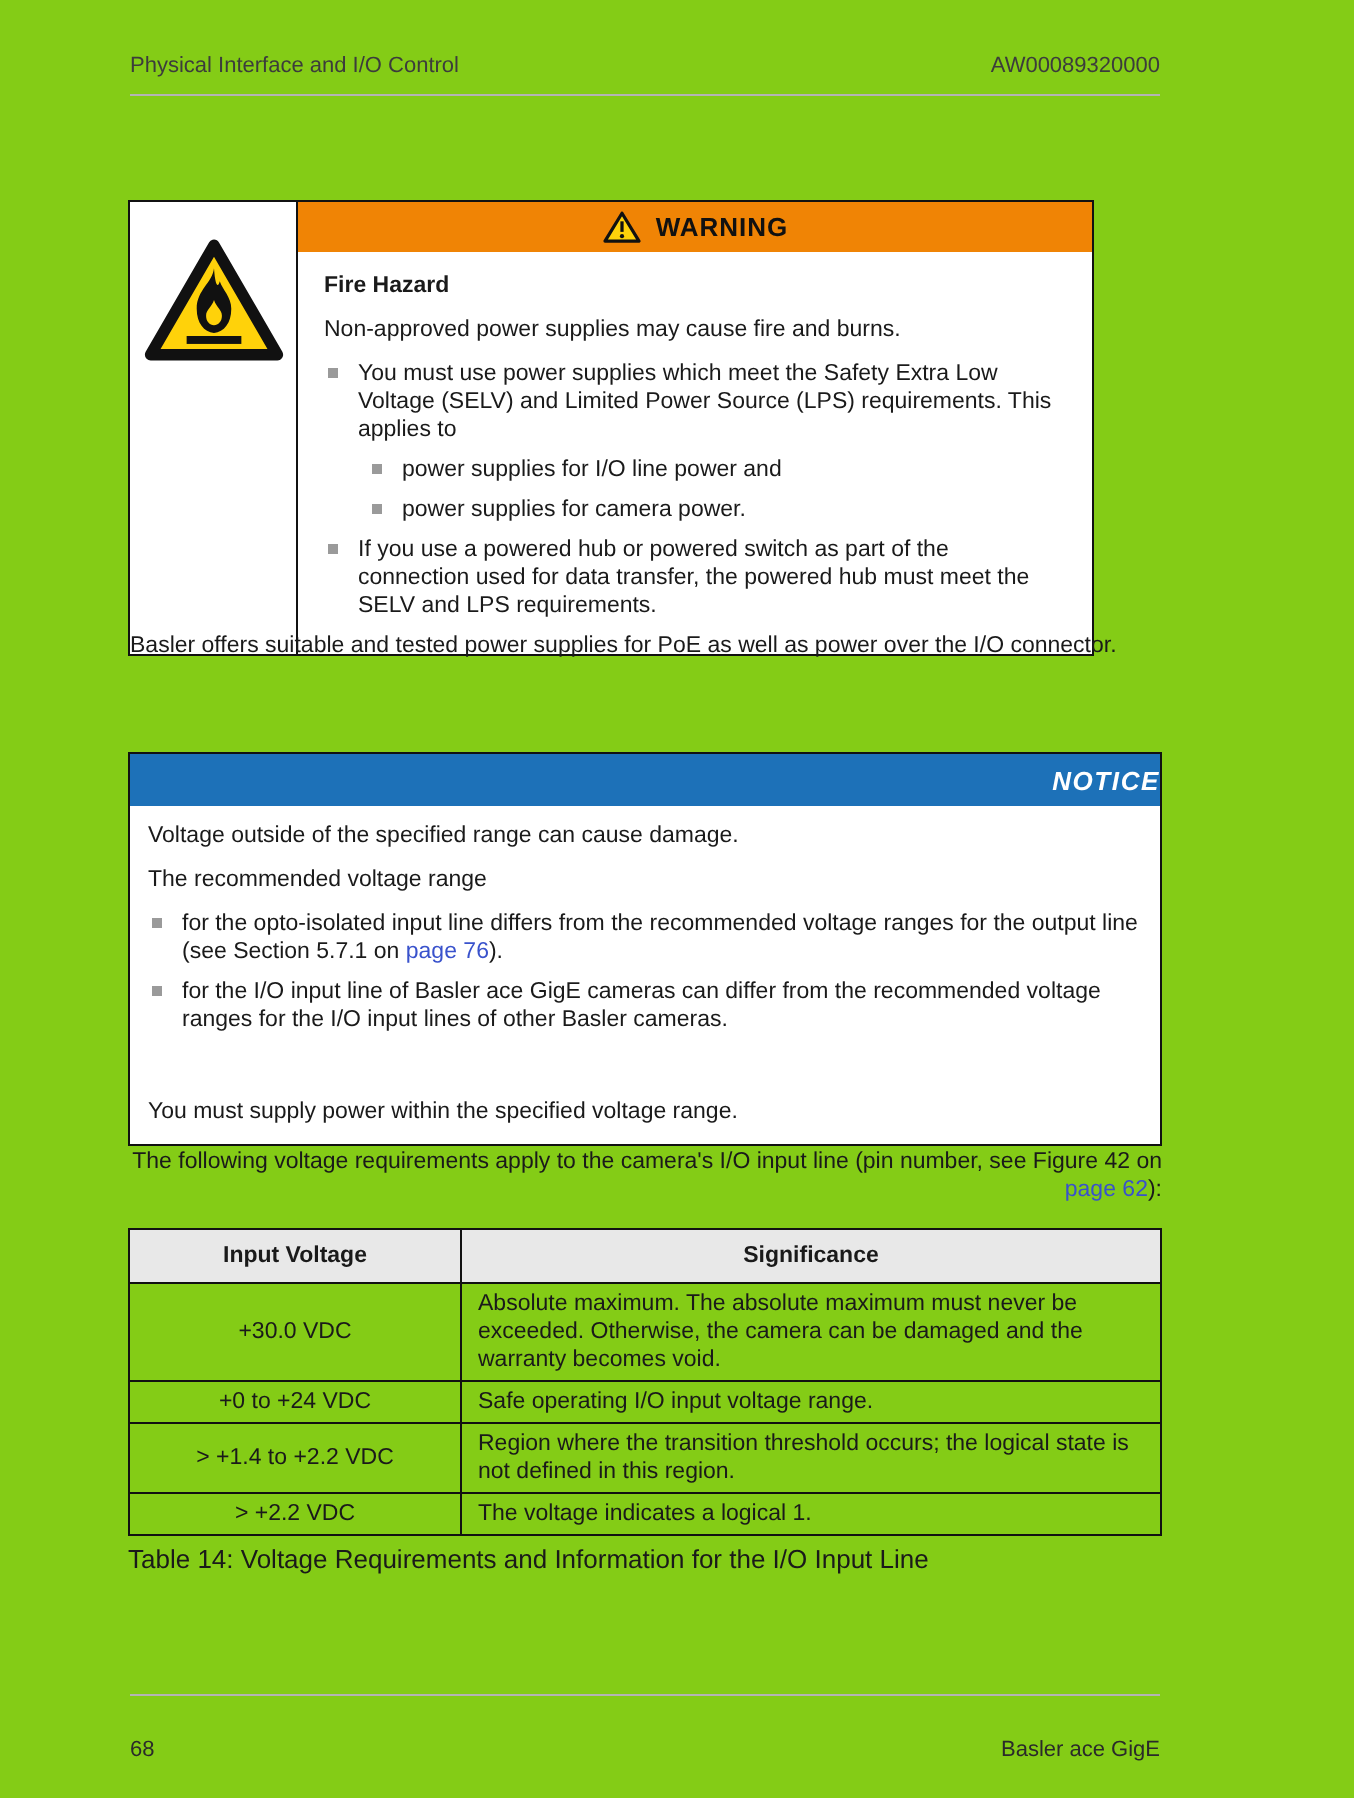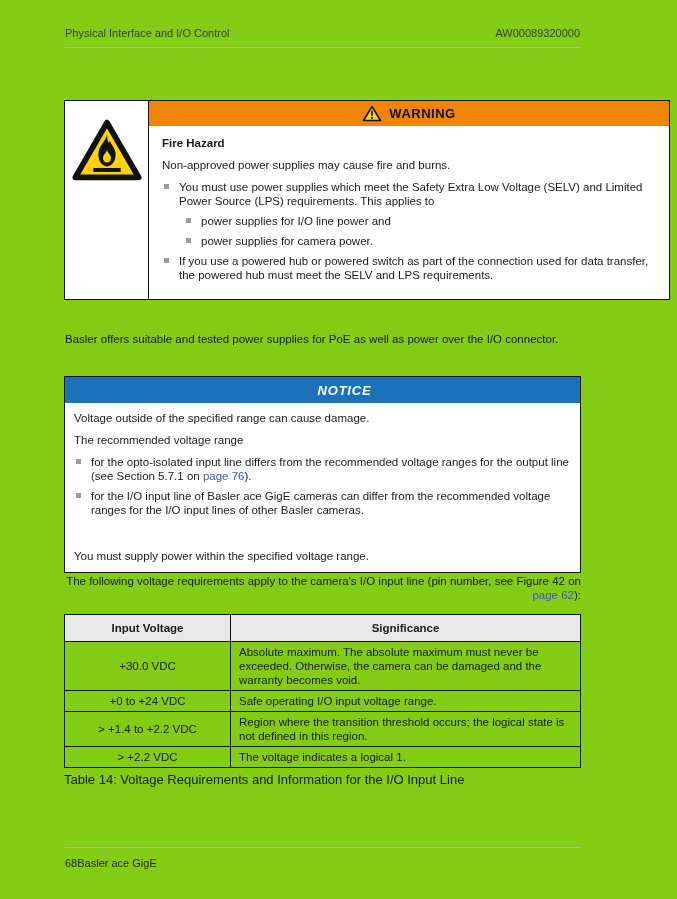--- a/index.html
+++ b/index.html
@@ -15,42 +15,42 @@
   }
   
   .running-header {
     position: absolute; left: 65px; top: 27px; width: 515px;
     display: flex; justify-content: space-between;
     font-size: 11px; color: #3c3c3c;
     padding-bottom: 8px; border-bottom: 1px solid #b4b4b4;
   }
   .running-footer {
     position: absolute; left: 65px; top: 847px; width: 515px;
-    display: flex; justify-content: flex-start;
+    display: flex; justify-content: space-between;
     font-size: 11px; color: #2a2a2a;
-    padding-top: 9px; border-top: 1px solid #b4b4b4;
+    padding-top: 21px; border-top: 1px solid #b4b4b4;
   }
   
   .body-text { font-size: 11.5px; line-height: 14px; color: #1a1a1a; }
   .para { position: absolute; left: 65px; width: 516px; }
   a.link, span.link {
     color: var(--link, #3952CC);
     text-decoration: none; cursor: pointer;
   }
   
   .bullet { display: flex; align-items: flex-start; margin-bottom: 6px; }
   .bullet .marker {
     flex: 0 0 auto; width: 5px; height: 5px; background: #9a9a9a;
     margin: 4px 10px 0 2px;
   }
   .bullet.sub { margin-left: 22px; }
   .bullet .btext { flex: 1 1 auto; }
   
   .warning-box {
-    position: absolute; left: 64px; top: 100px; width: 606px;
+    position: absolute; left: 64px; top: 100px; width: 483px;
     border: 1.5px solid #111; display: flex; background: #fff;
     min-height: 182px;
   }
   .warning-icon-cell {
     flex: 0 0 84px; border-right: 1px solid #111;
     display: flex; justify-content: center; align-items: flex-start;
     padding-top: 17px;
   }
   .warning-right { flex: 1 1 auto; display: flex; flex-direction: column; }
   .warning-header {
@@ -63,21 +63,21 @@
   .warning-content { padding: 10px 14px 11px 13px; }
   .warning-content .hazard-heading { font-weight: bold; margin-bottom: 8px; }
   .warning-content .intro { margin-bottom: 8px; }
   
   .notice-box {
     position: absolute; left: 64px; top: 376px; width: 517px;
     border: 1px solid #111; background: #fff;
   }
   .notice-header {
     height: 26px; background: var(--notice-header-bg, #1D71B8);
-    display: flex; align-items: center; justify-content: center; padding-left: 44px;
+    display: flex; align-items: center; justify-content: flex-end; padding-left: 44px;
   }
   .notice-header .ntitle {
     font-size: 13px; font-weight: bold; font-style: italic;
     color: #ffffff; letter-spacing: 0.8px;
   }
   .notice-content { padding: 8px 10px 9px 9px; }
   .notice-content p { margin-bottom: 8px; }
   .notice-content p:last-child { margin-bottom: 0; margin-top: 32px; }
   
   .table-wrap { position: absolute; left: 64px; top: 614px; width: 517px; }
@@ -145,21 +145,21 @@
           <span class="btext">power supplies for camera power.</span>
         </div>
         <div class="bullet">
           <span class="marker"></span>
           <span class="btext">If you use a powered hub or powered switch as part of the connection used for data transfer, the powered hub must meet the SELV and LPS requirements.</span>
         </div>
       </div>
     </div>
   </div>
 
-  <p class="para body-text" style="top:332px;">Basler offers suitable and tested power supplies for PoE as well as power over the I/O connector.</p>
+  <p class="para body-text" style="top:316px;">Basler offers suitable and tested power supplies for PoE as well as power over the I/O connector.</p>
 
   <div class="notice-box">
     <div class="notice-header">
       <span class="ntitle">NOTICE</span>
     </div>
     <div class="notice-content body-text">
       <p>Voltage outside of the specified range can cause damage.</p>
       <p>The recommended voltage range</p>
       <div class="bullet">
         <span class="marker"></span>

